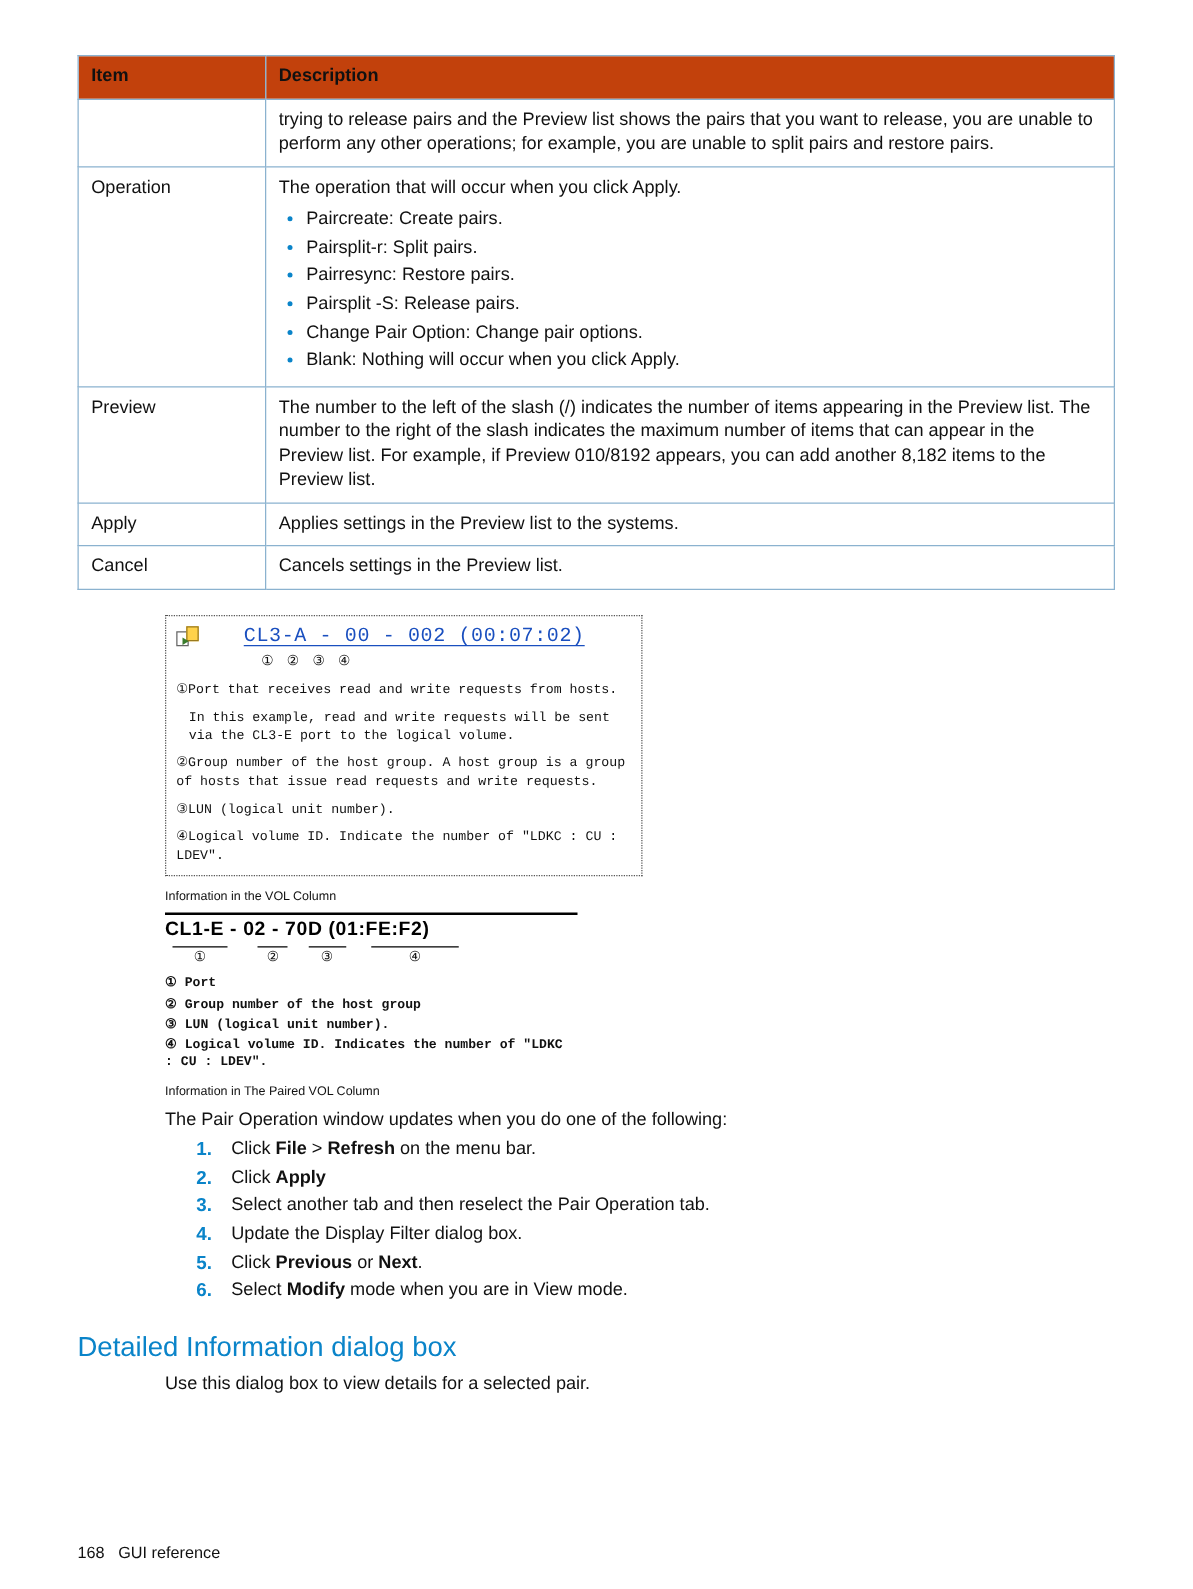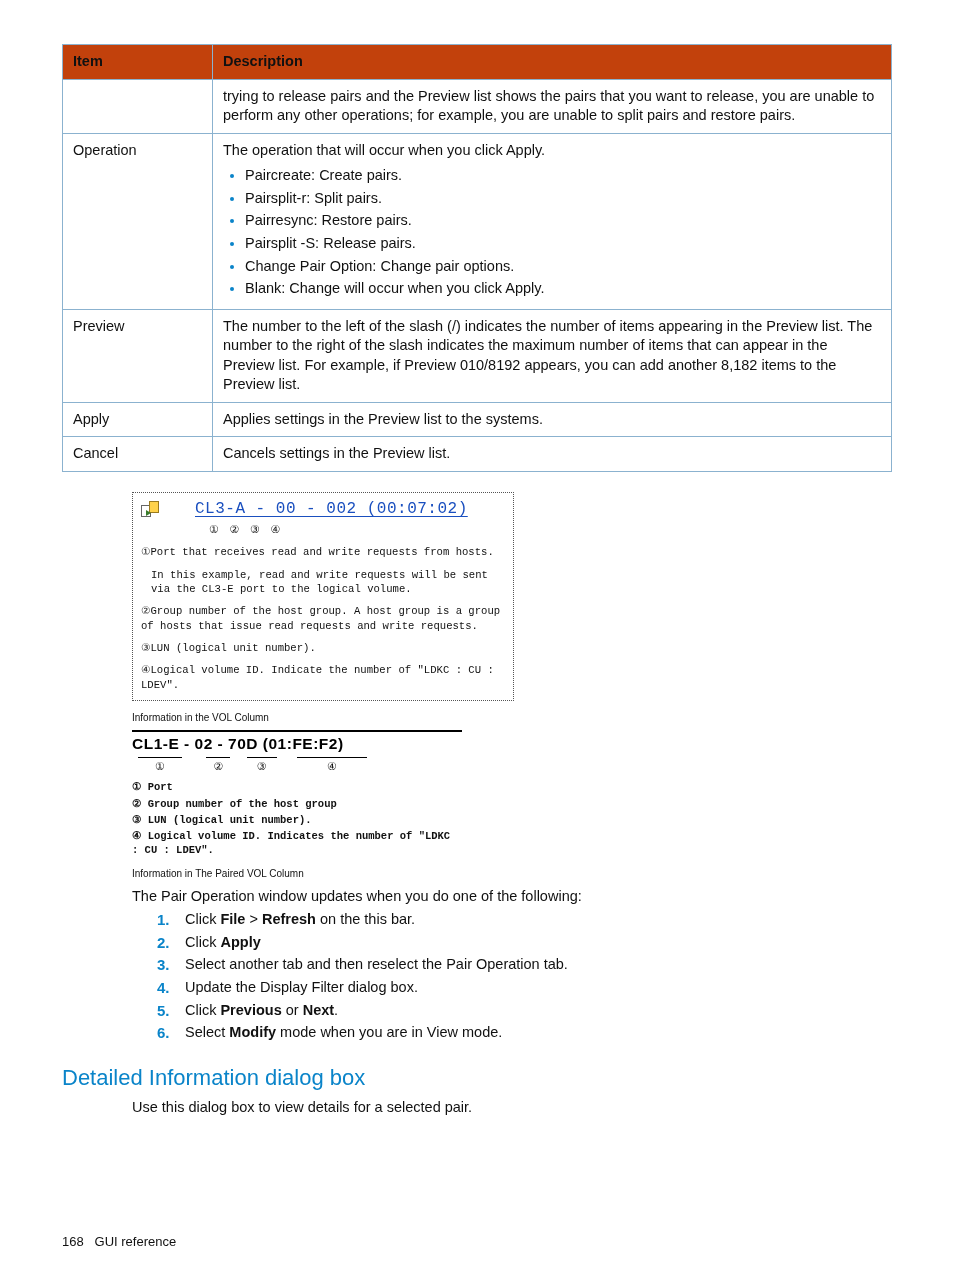--- a/index.html
+++ b/index.html
@@ -177,21 +177,21 @@
       <tr>
         <td class="col-item">Operation</td>
         <td>
           <div>The operation that will occur when you click Apply.</div>
           <ul>
             <li>Paircreate: Create pairs.</li>
             <li>Pairsplit-r: Split pairs.</li>
             <li>Pairresync: Restore pairs.</li>
             <li>Pairsplit -S: Release pairs.</li>
             <li>Change Pair Option: Change pair options.</li>
-            <li>Blank: Change will occur when you click Apply.</li>
+            <li>Blank: Nothing will occur when you click Apply.</li>
           </ul>
         </td>
       </tr>
       <tr>
         <td class="col-item">Preview</td>
         <td>The number to the left of the slash (/) indicates the number of items appearing in the Preview list. The number to the right of the slash indicates the maximum number of items that can appear in the Preview list. For example, if Preview 010/8192 appears, you can add another 8,182 items to the Preview list.</td>
       </tr>
       <tr>
         <td class="col-item">Apply</td>
         <td>Applies settings in the Preview list to the systems.</td>
@@ -235,21 +235,21 @@
     <div class="ln">③ LUN (logical unit number).</div>
     <div class="ln">④ Logical volume ID. Indicates the number of "LDKC : CU : LDEV".</div>
   </div>
 
   <div class="caption">Information in The Paired VOL Column</div>
 
   <div class="content-indent">The Pair Operation window updates when you do one of the following:</div>
 
   <ol class="steps">
     <li>
-      <span>Click </span><b>File</b><span> &gt; </span><b>Refresh</b><span> on the this bar.</span>
+      <span>Click </span><b>File</b><span> &gt; </span><b>Refresh</b><span> on the menu bar.</span>
     </li>
     <li>
       <span>Click </span><b>Apply</b>
     </li>
     <li>Select another tab and then reselect the Pair Operation tab.</li>
     <li>Update the Display Filter dialog box.</li>
     <li>
       <span>Click </span><b>Previous</b><span> or </span><b>Next</b><span>.</span>
     </li>
     <li>

